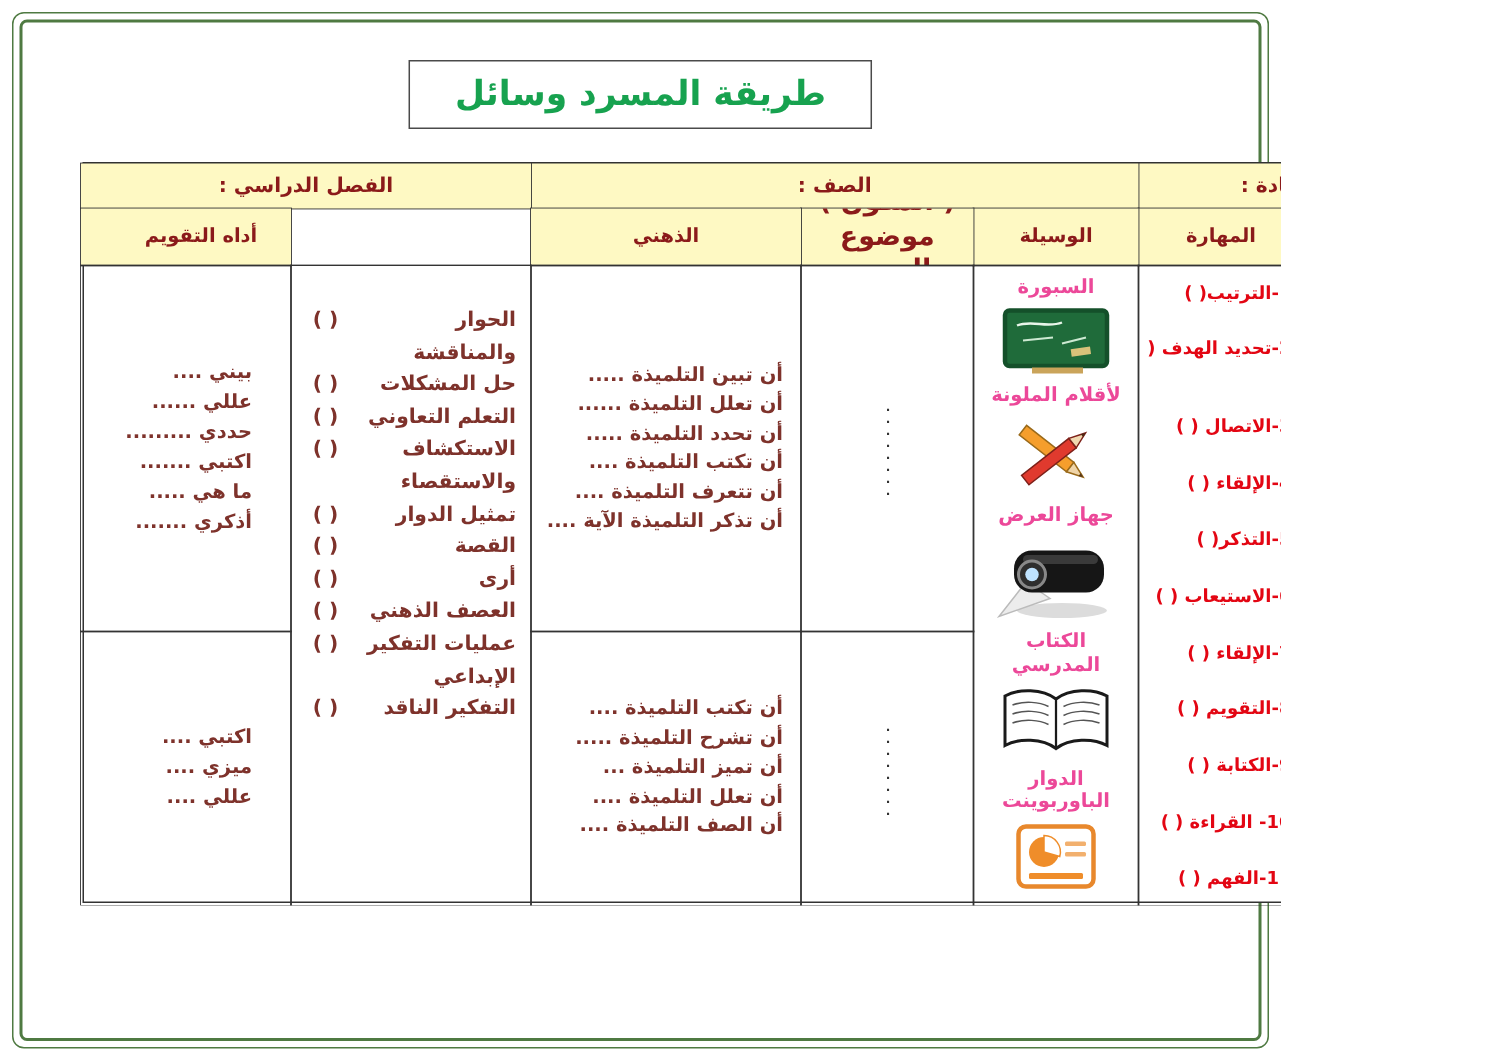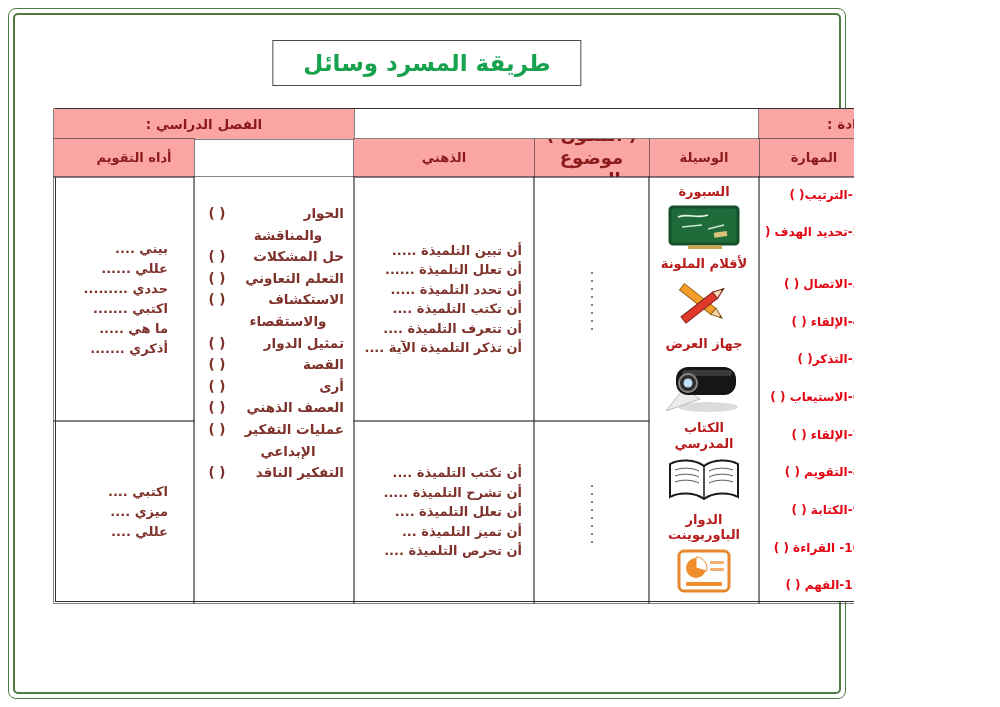--- a/index.html
+++ b/index.html
@@ -51,21 +51,21 @@
     display: grid;
     direction: rtl;
     grid-template-columns: 75px 110px 110px 115px 180px 160px 140px;
     grid-template-rows: 30px 38px 244px 182px;
     border: 1.5px solid #333;
     background: #fff;
   }
   .cell { box-shadow: 0 0 0 0.6px #333; position: relative; overflow: hidden; }
 
   .head {
-    background: #fca5a5;
+    background: #fef9c3;
     color: #8b1a1a;
     font-weight: 700;
     display: flex;
     align-items: center;
     justify-content: center;
     text-align: center;
     direction: rtl;
     font-size: 13px;
     line-height: 1.25;
   }
@@ -102,21 +102,21 @@
     color: #e30613; font-weight: 700; font-size: 12px; gap: 19px;
   }
 
   .media-col {
     height: 100%;
     display: flex; flex-direction: column;
     align-items: center; justify-content: space-between;
     padding: 7px 4px;
   }
   .media-label {
-    color: #b91c1c; font-weight: 700; font-size: 13px;
+    color: #ec4899; font-weight: 700; font-size: 13px;
     direction: rtl; text-align: center; line-height: 1.2;
     max-width: 96px;
   }
   .media-icon { line-height: 0; }
 
   .topic-cell { display: flex; align-items: center; justify-content: center; }
   .vdots {
     writing-mode: vertical-rl;
     text-orientation: upright;
     font-size: 8px; font-weight: 900;
@@ -136,21 +136,21 @@
     height: 100%;
     display: flex; flex-direction: column;
     justify-content: flex-start;
     padding: 26px 10px 6px 8px;
     direction: rtl;
     color: #7e322b; font-weight: 700; font-size: 13.5px; line-height: 1.6;
   }
   .strat-line { display: flex; align-items: center; }
   .strat-text { flex: 1; text-align: right; }
   .strat-paren { flex: none; width: 30px; text-align: center; }
-  .strat-line2 { margin-left: 30px; text-align: center; }
+  .strat-line2 { margin-left: 30px; }
 
   .eval-list {
     height: 100%;
     display: flex; flex-direction: column; justify-content: center;
     direction: rtl; text-align: right;
     padding: 0 26px 0 6px;
     color: #7e322b; font-weight: 700; font-size: 13px; line-height: 1.55;
   }
 </style>
 </head>
@@ -160,20 +160,21 @@
   <div class="frame-outer"></div>
   <div class="frame-inner"></div>
 
   <div class="title-box">
     <div class="title-text">طريقة المسرد وسائل</div>
   </div>
 
   <div class="sheet-table">
 
     <div class="cell head h-top h-subject">المادة :</div>
+    <div class="cell head h-top h-class">الصف :</div>
     <div class="cell head h-top h-semester">الفصل الدراسي :</div>
 
     <div class="cell head h-week">الأسبوع/اليوم</div>
     <div class="cell head h-skill">المهارة</div>
     <div class="cell head h-media">الوسيلة</div>
     <div class="cell head h-topic">( المكون ) موضوع الدرس</div>
     <div class="cell head h-obj">الذهني</div>
     <div class="cell head h-eval">أداه التقويم</div>
 
     <div class="cell b-week"></div>
@@ -275,23 +276,23 @@
         <div class="obj-line">أن تحدد التلميذة .....</div>
         <div class="obj-line">أن تكتب التلميذة ....</div>
         <div class="obj-line">أن تتعرف التلميذة ....</div>
         <div class="obj-line">أن تذكر التلميذة الآية ....</div>
       </div>
     </div>
     <div class="cell b-obj2">
       <div class="obj-list">
         <div class="obj-line">أن تكتب التلميذة ....</div>
         <div class="obj-line">أن تشرح التلميذة .....</div>
+        <div class="obj-line">أن تميز التلميذة ...</div>
         <div class="obj-line">أن تعلل التلميذة ....</div>
-        <div class="obj-line">أن تميز التلميذة ...</div>
-        <div class="obj-line">أن تحرص التلميذة ....</div>
+        <div class="obj-line">أن الصف التلميذة ....</div>
       </div>
     </div>
 
     <div class="cell b-strat">
       <div class="strat-list">
 
         <div class="strat-item">
           <div class="strat-line">
             <span class="strat-text">الحوار</span>
             <span class="strat-paren">(  )</span>

